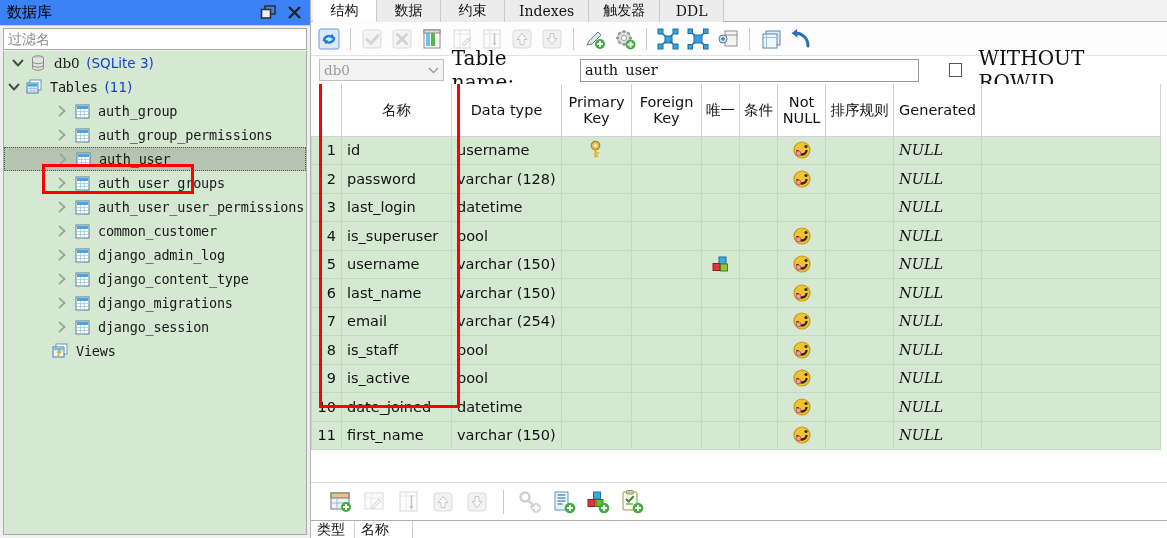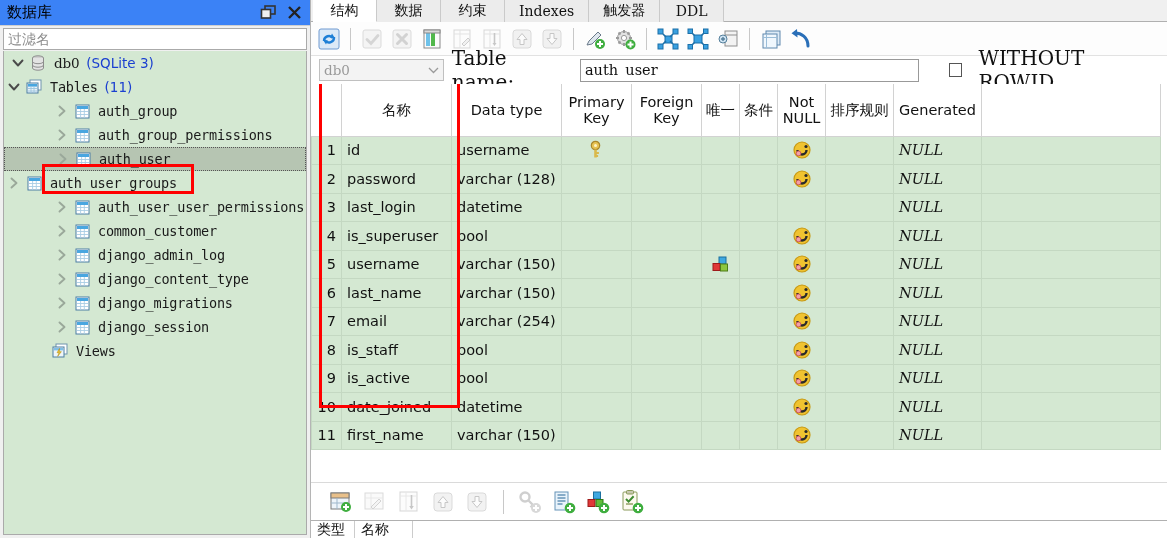--- a/index.html
+++ b/index.html
@@ -366,21 +366,21 @@
           </span>
           <span class="tnode-icon">
             <svg width="15" height="15" viewBox="0 0 15 15">
               <rect x="1" y="1" width="13" height="13" fill="#ffffff" stroke="#4d7ea3"></rect>
               <rect x="2" y="2" width="11" height="3" fill="#49a6e0"></rect>
               <path d="M2 7.5 h11 M2 10.5 h11 M5.6 5 v9 M9.3 5 v9" stroke="#a9cde4" stroke-width="0.9"></path>
             </svg>
           </span>
           <span class="tlabel">auth_user</span>
         </div>
-        <div class="tree-row" style="">
+        <div class="tree-row" style="padding-left:48px">
           <span class="twisty">
             <svg width="12" height="12" viewBox="0 0 12 12">
               <path d="M3.5 1.5 L8.5 6 L3.5 10.5" stroke="#9aa89a" stroke-width="1.9" fill="none" stroke-linecap="round" stroke-linejoin="round"></path>
             </svg>
           </span>
           <span class="tnode-icon">
             <svg width="15" height="15" viewBox="0 0 15 15">
               <rect x="1" y="1" width="13" height="13" fill="#ffffff" stroke="#4d7ea3"></rect>
               <rect x="2" y="2" width="11" height="3" fill="#49a6e0"></rect>
               <path d="M2 7.5 h11 M2 10.5 h11 M5.6 5 v9 M9.3 5 v9" stroke="#a9cde4" stroke-width="0.9"></path>

